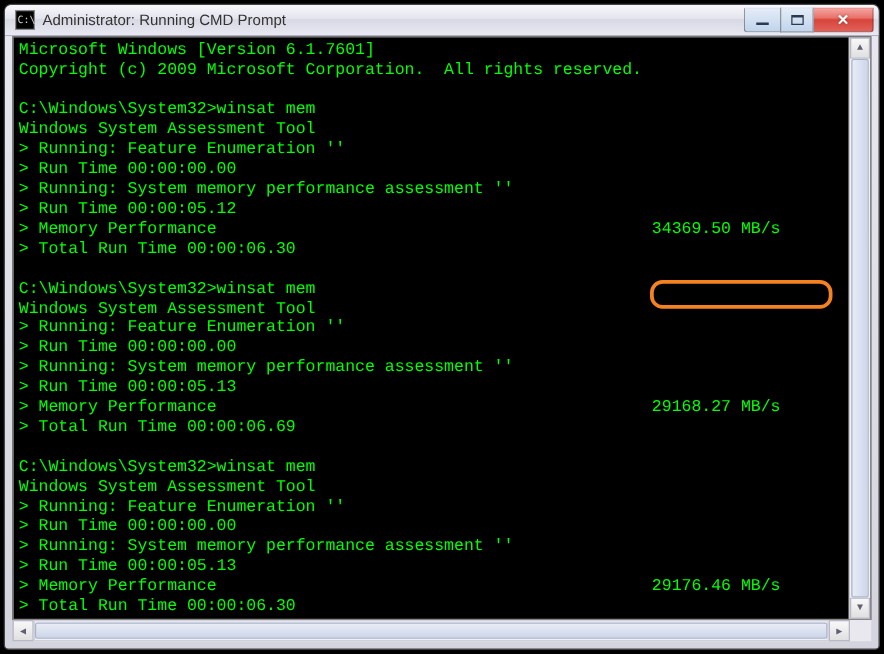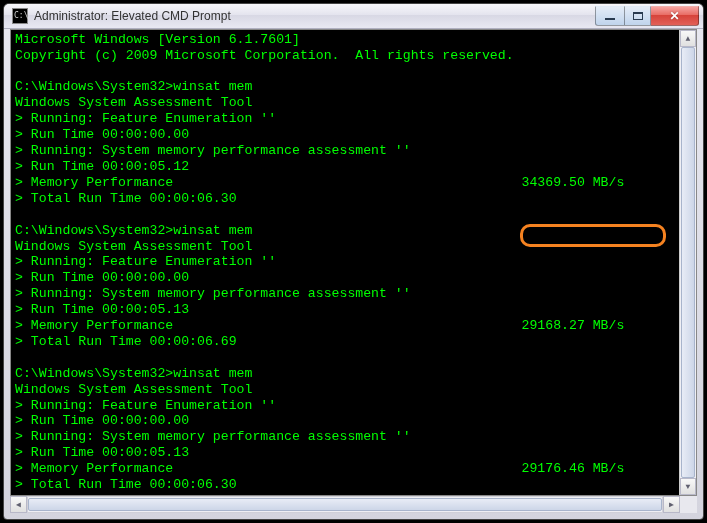--- a/index.html
+++ b/index.html
@@ -125,21 +125,21 @@
     border-radius: 10px;
     pointer-events: none;
   }
 </style>
 </head>
 <body>
 
 <div class="window">
   <div class="titlebar">
     <div class="title-icon">C:\</div>
-    <div class="title-text">Administrator: Elevated CMD Prompt</div>
+    <div class="title-text">Administrator: Running CMD Prompt</div>
     <div class="win-controls">
       <div class="win-btn min">
           <div class="min-glyph"></div>
         </div>
       <div class="win-btn max">
           <div class="max-glyph"></div>
         </div>
       <div class="win-btn close">
           <span class="close-glyph">✕</span>
         </div>

